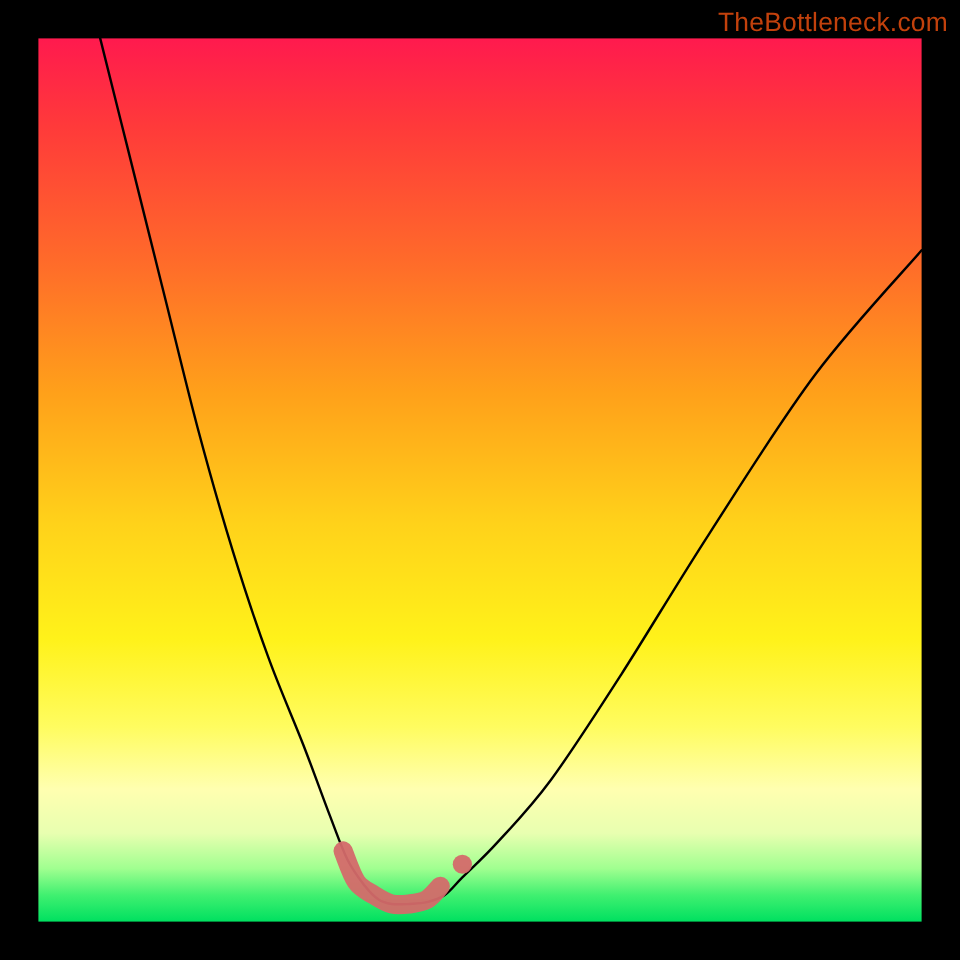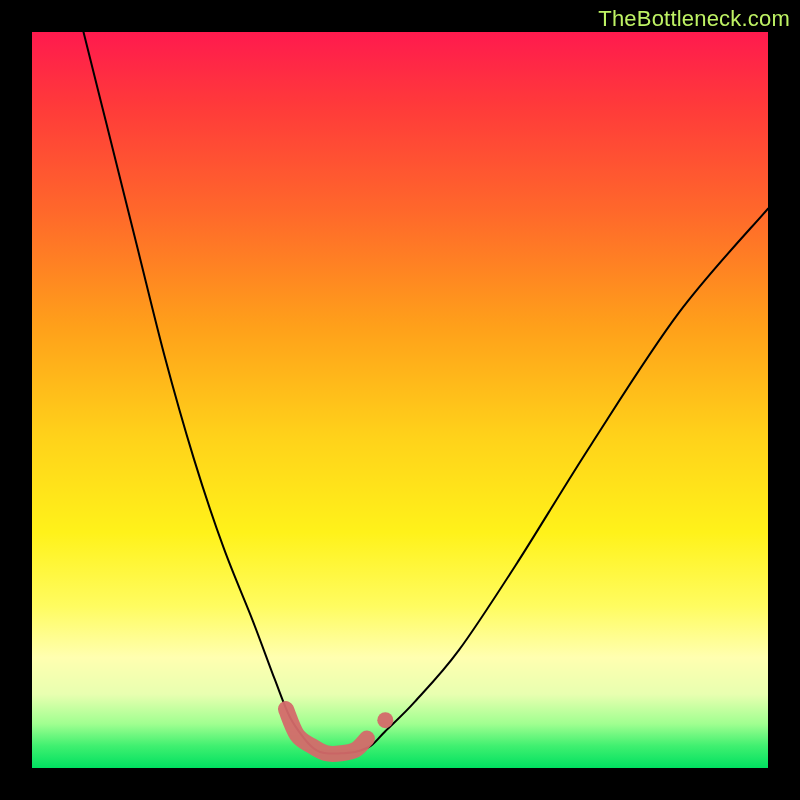--- a/index.html
+++ b/index.html
@@ -34,21 +34,21 @@
       #e8ffb0 90%,
       #a0ff90 94%,
       #40f070 97%,
       #00e060 100%
     );
   }
   .watermark {
     position: absolute;
     top: 6px;
     right: 10px;
-    color: #bef264;
+    color: #c2410c;
     font-size: 22px;
     font-weight: 500;
     letter-spacing: 0.2px;
     user-select: none;
   }
   svg.curves {
     position: absolute;
     inset: 0;
     width: 100%;
     height: 100%;

